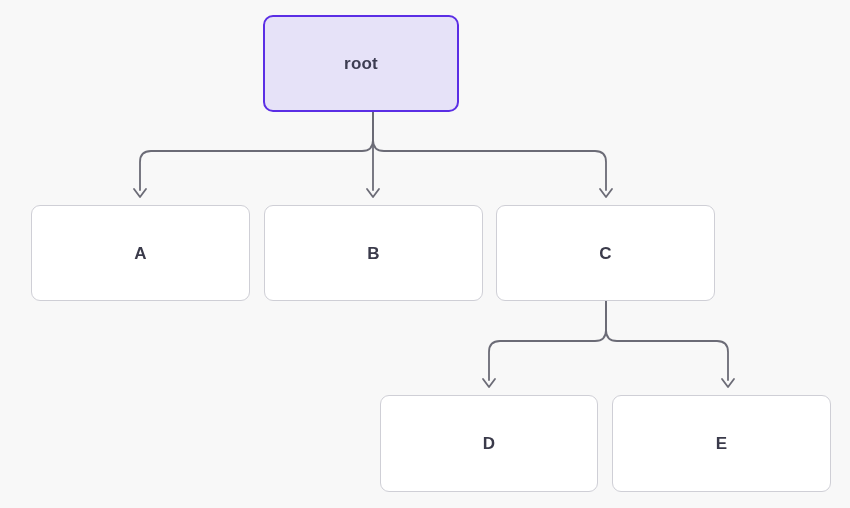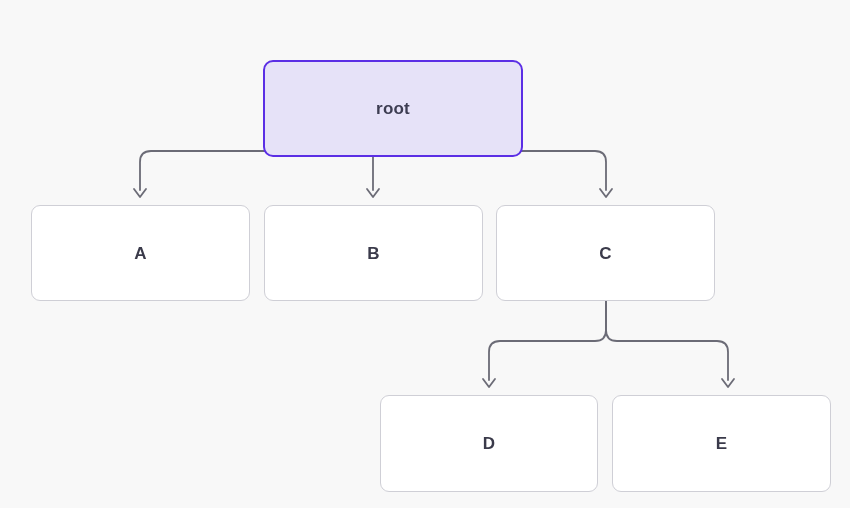--- a/index.html
+++ b/index.html
@@ -73,21 +73,21 @@
         <path d="M 606 301 L 606 330 Q 606 341 595 341 L 500 341 Q 489 341 489 352 L 489 380" fill="none" stroke="#6b6b76" stroke-width="1.8" stroke-linecap="round" stroke-linejoin="round"></path>
         <path d="M 483 379 L 489 387 L 495 379" fill="none" stroke="#6b6b76" stroke-width="1.8" stroke-linecap="round" stroke-linejoin="round"></path>
       </g>
       <g>
         <path d="M 606 301 L 606 330 Q 606 341 617 341 L 717 341 Q 728 341 728 352 L 728 380" fill="none" stroke="#6b6b76" stroke-width="1.8" stroke-linecap="round" stroke-linejoin="round"></path>
         <path d="M 722 379 L 728 387 L 734 379" fill="none" stroke="#6b6b76" stroke-width="1.8" stroke-linecap="round" stroke-linejoin="round"></path>
       </g>
     </svg>
 
   <div class="node-layer">
-      <div class="node root" style="left: 263px; top: 15px; width: 260px; height: 97px; background: rgb(230, 226, 248); border-color: rgb(91, 46, 229); margin-top: 45px;">
+      <div class="node root" style="left: 263px; top: 15px; width: 196px; height: 97px; background: rgb(230, 226, 248); border-color: rgb(91, 46, 229);">
         <span class="node-label" style="color: rgb(61, 61, 82);">root</span>
       </div>
       <div class="node" style="left: 31px; top: 205px; width: 219px; height: 96px; background: rgb(255, 255, 255); border-color: rgb(207, 207, 214);">
         <span class="node-label" style="color: rgb(58, 58, 74);">A</span>
       </div>
       <div class="node" style="left: 264px; top: 205px; width: 219px; height: 96px; background: rgb(255, 255, 255); border-color: rgb(207, 207, 214);">
         <span class="node-label" style="color: rgb(58, 58, 74);">B</span>
       </div>
       <div class="node" style="left: 496px; top: 205px; width: 219px; height: 96px; background: rgb(255, 255, 255); border-color: rgb(207, 207, 214);">
         <span class="node-label" style="color: rgb(58, 58, 74);">C</span>

